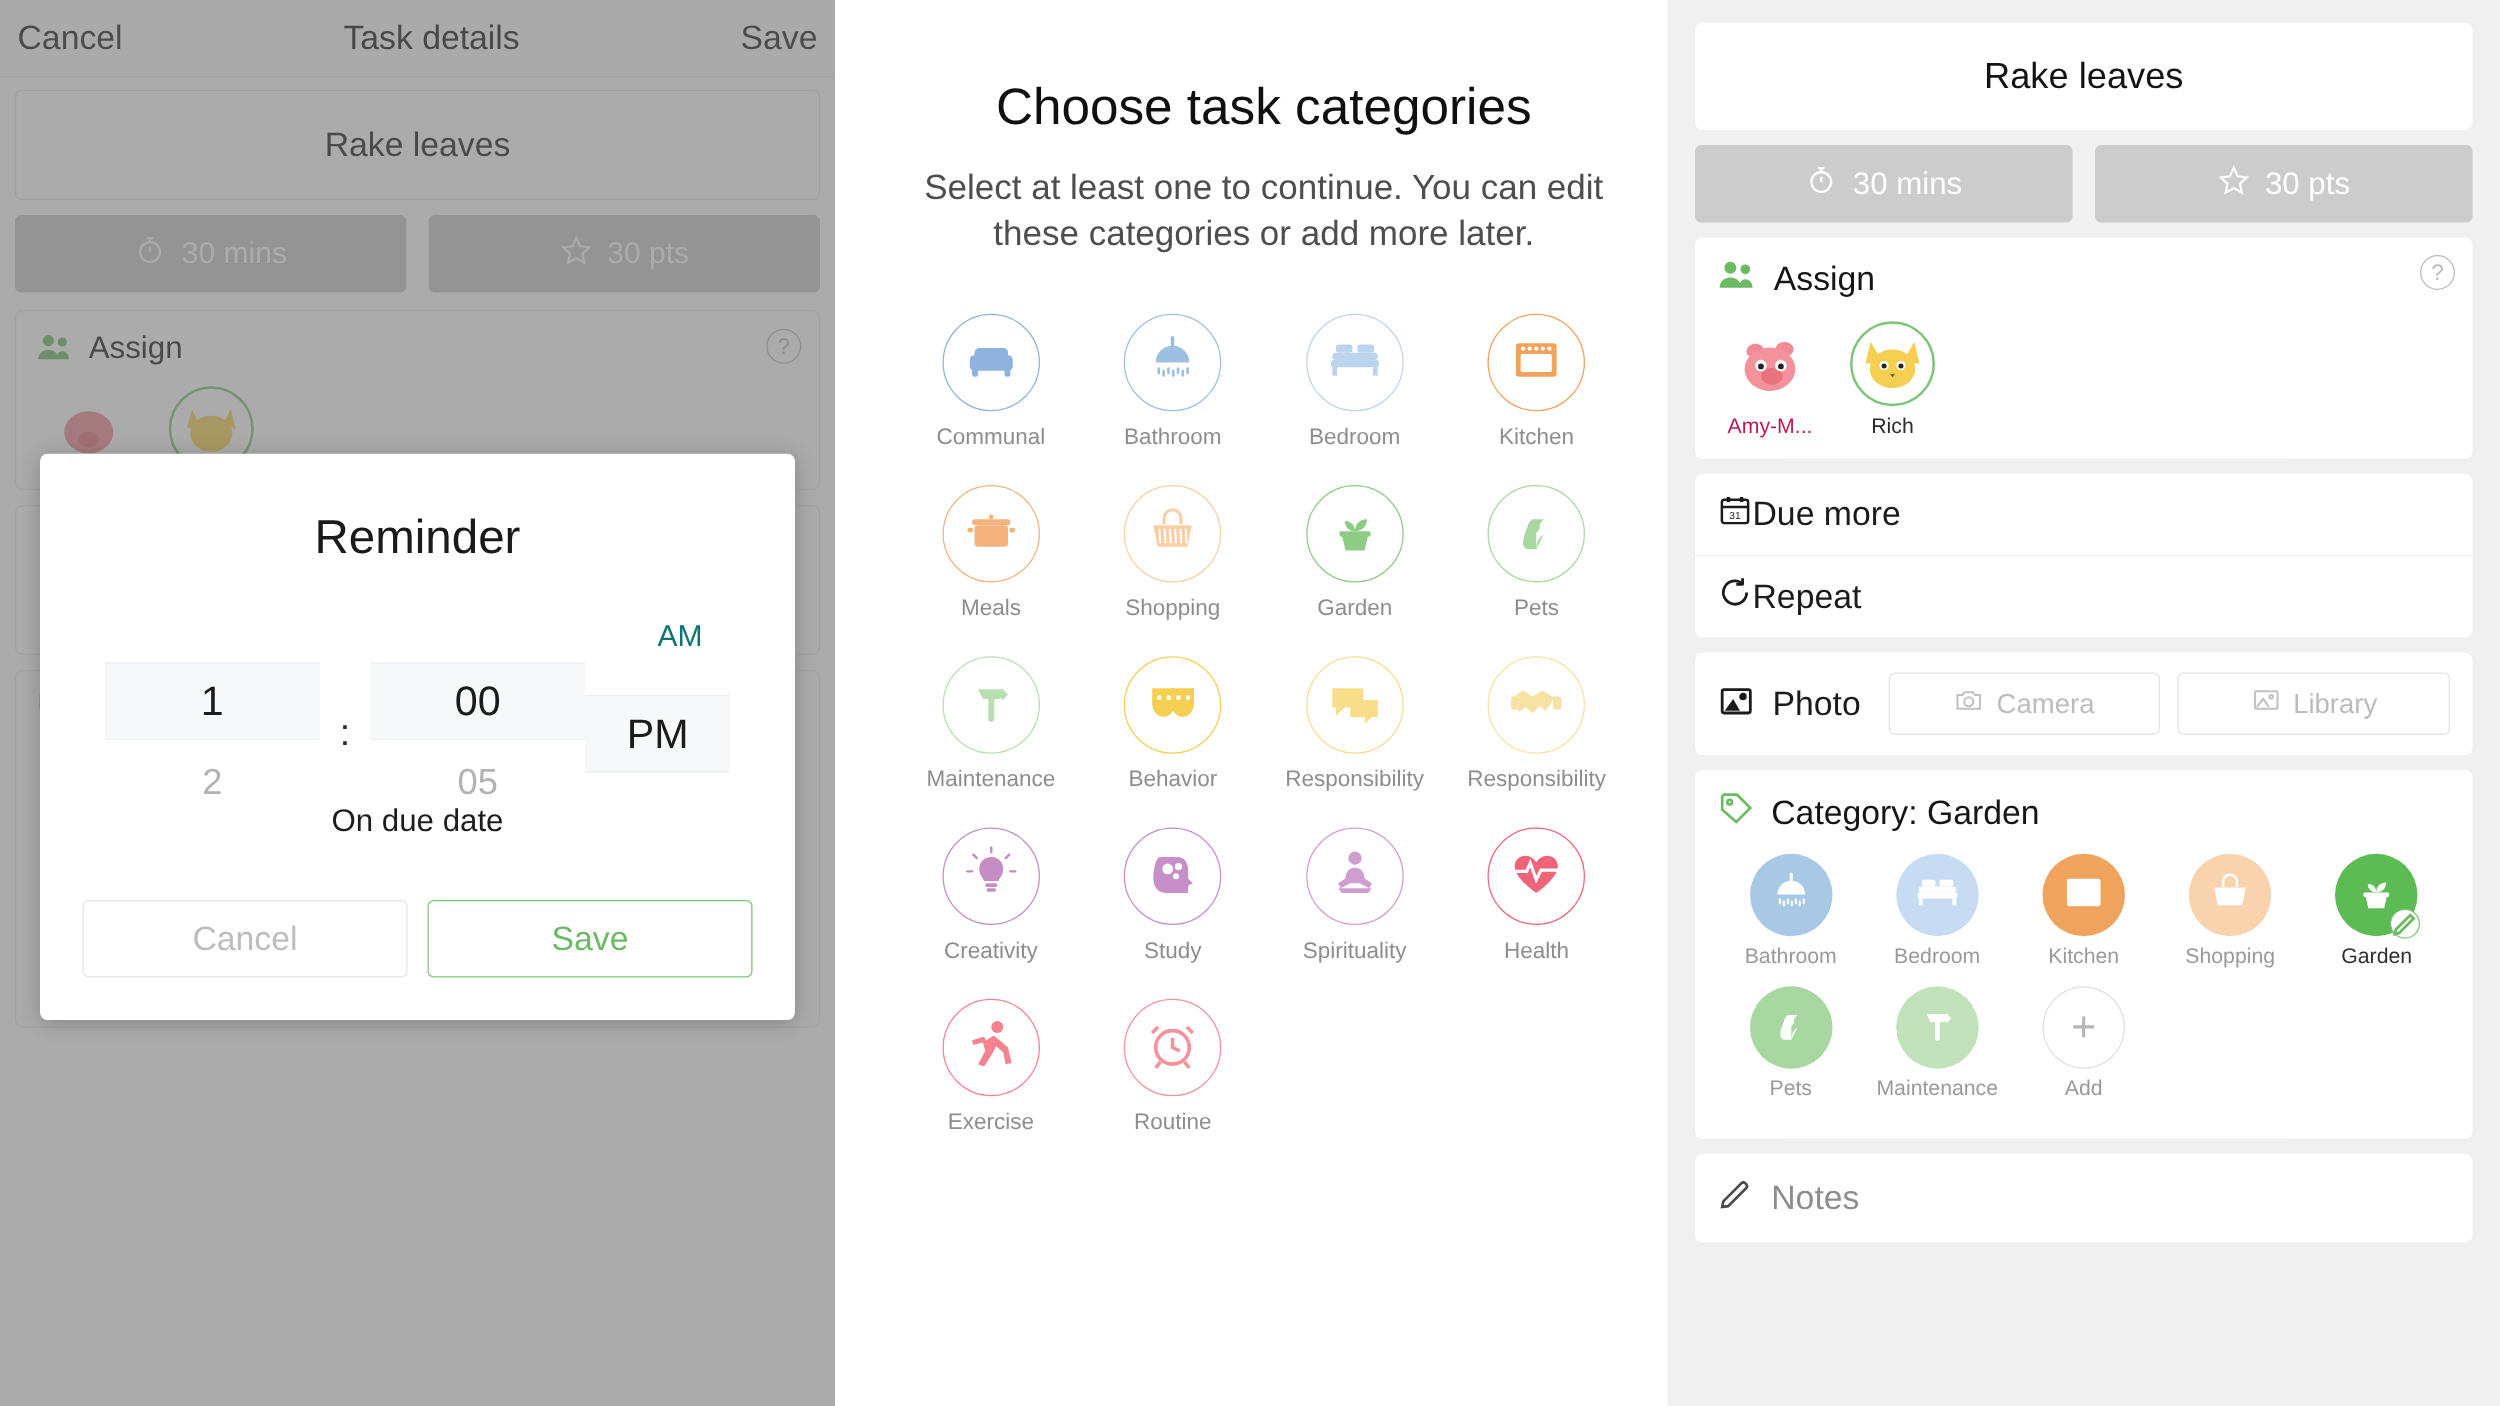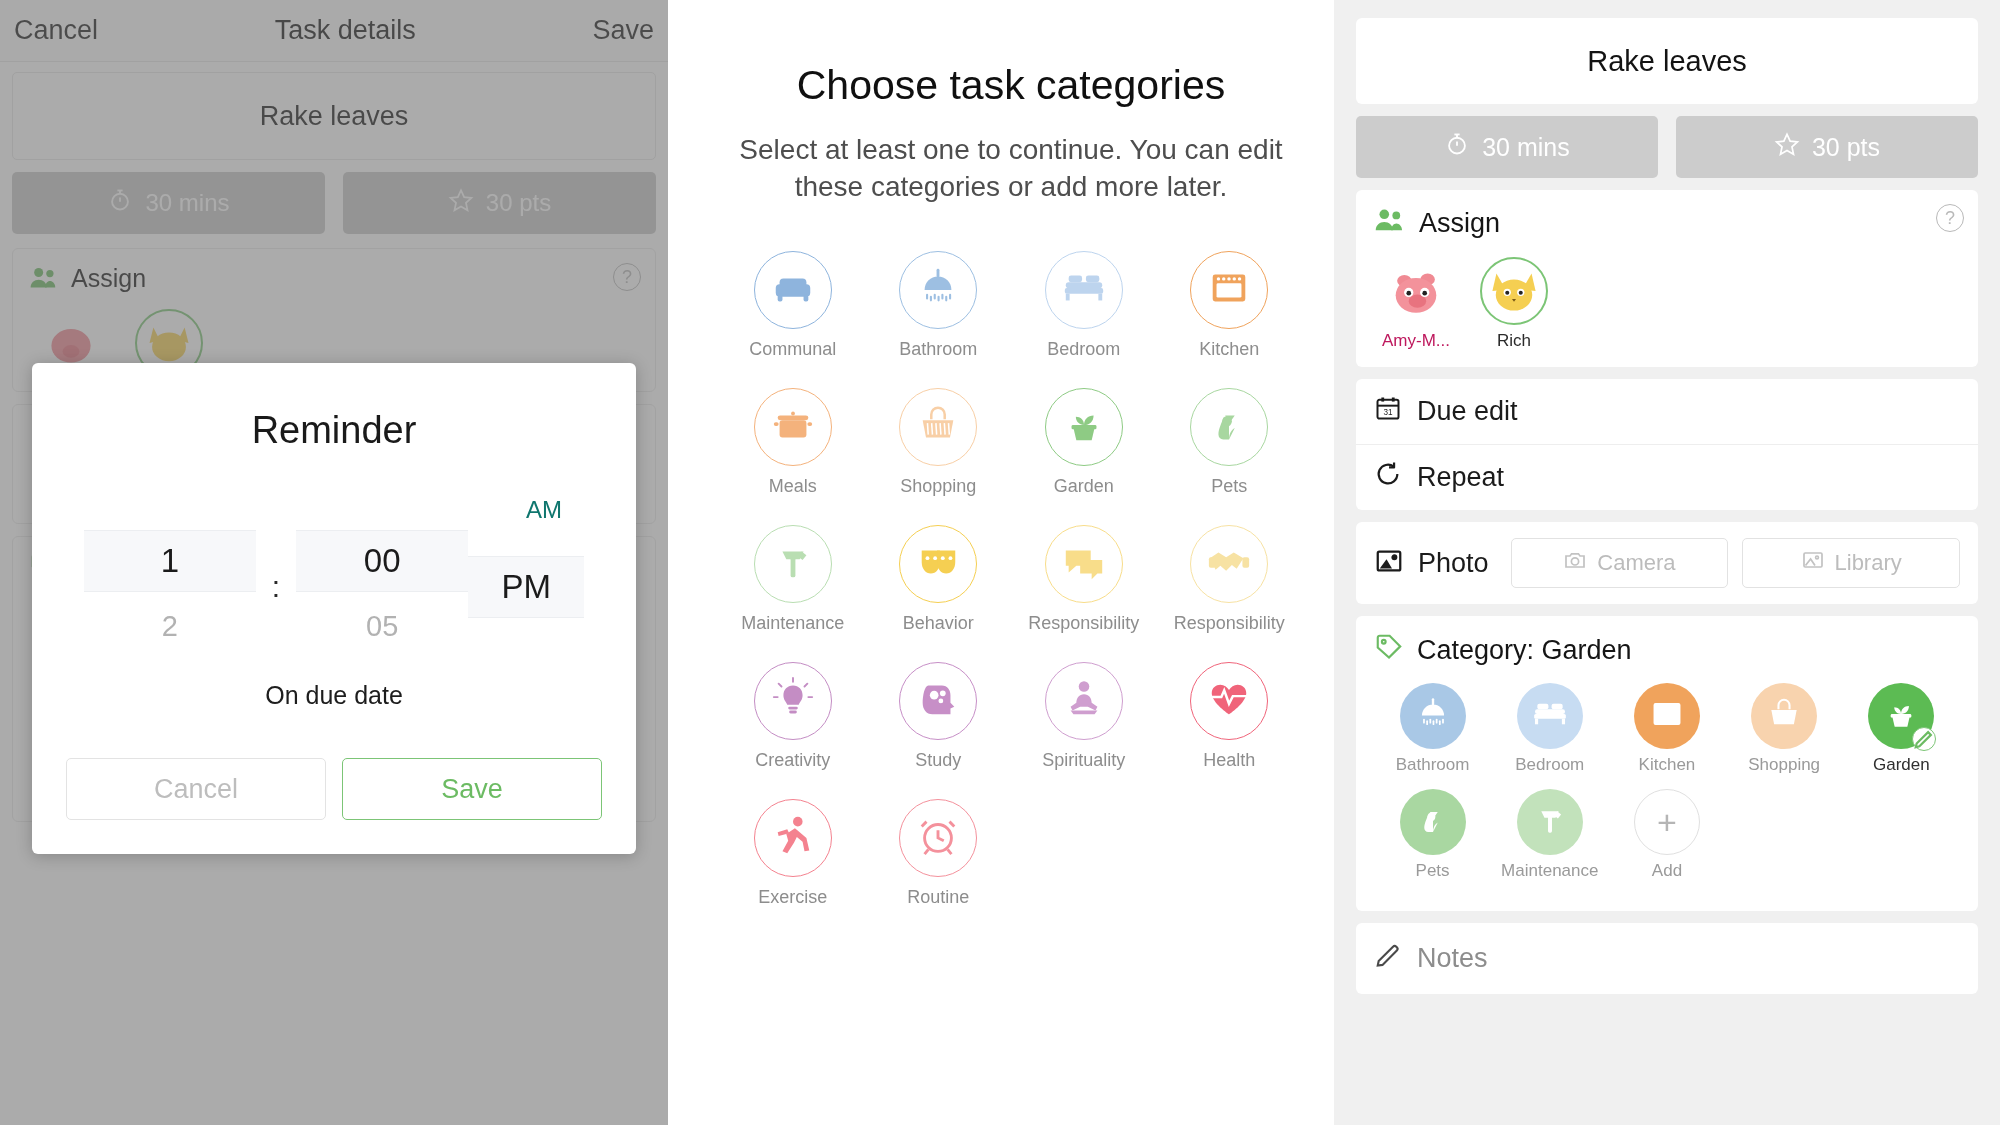--- a/index.html
+++ b/index.html
@@ -112,21 +112,21 @@
   .time-box {
     background:#f7f8fa; border-top:1px solid #eceef1; border-bottom:1px solid #eceef1;
     height: 62px; display:flex; align-items:center; justify-content:center;
     font-size: 33px; color:#1b1b1b;
   }
   .time-box.w-hour { width: 172px; }
   .time-box.w-min  { width: 172px; }
   .time-box.w-ap   { width: 116px; }
   .time-sep { font-size: 30px; color:#2a2a2a; padding: 0 16px; }
   .time-next { font-size: 29px; color:#b2b2b2; margin-top: 18px; }
-  .on-due { text-align:center; font-size: 25px; color:#1d1d1d; margin-top: 38px; }
+  .on-due { text-align:center; font-size: 25px; color:#1d1d1d; }
   .dlg-btn-row { display:flex; gap: 16px; margin-top: 48px; }
   .dlg-btn {
     flex:1; height: 62px; border-radius: 5px;
     display:flex; align-items:center; justify-content:center;
     font-size: 27px;
   }
   .dlg-btn.cancel { border:1.5px solid #e3e3e3; color:#bdbdbd; }
   .dlg-btn.save { border:1.8px solid #7cc576; color:#6cbb63; }
 
   
@@ -159,21 +159,21 @@
   }
   .rp-pills { display:flex; gap: 18px; margin-bottom: 12px; }
   .rp-pill {
     flex:1; height: 62px; border-radius:5px; background:#cccccc;
     display:flex; align-items:center; justify-content:center; gap: 12px;
     color:#fff; font-size: 25px;
   }
   .rp-pill svg { width: 26px; height: 26px; }
   .rp-pad { padding: 16px 18px; }
   .rp-head { display:flex; align-items:center; gap: 13px; font-size: 27px; color:#151515; }
-  .rp-row { display:flex; align-items:center; gap: 15px; font-size: 27px; color:#1b1b1b; padding: 15px 18px; }
+  .rp-row { display:flex; align-items:center; font-size: 27px; color:#1b1b1b; padding: 15px 18px; }
   .rp-row + .rp-row { border-top: 1px solid #eeeeee; }
   .rp-notes { display:flex; align-items:center; gap: 15px; font-size: 27px; color:#8d8d8d; padding: 18px 18px; }
 </style>
 </head>
 <body>
 
 <div class="stage">
 
   <div class="panel-left">
     <div class="pl-content">
@@ -711,21 +711,21 @@
       <div class="rp-row">
         <span>
           <svg viewBox="0 0 24 24" width="28" height="28" fill="none" stroke="#1b1b1b" stroke-width="1.7">
               <rect x="3" y="5" width="18" height="16" rx="1.6"></rect>
               <line x1="3" y1="10" x2="21" y2="10"></line>
               <line x1="7.5" y1="3" x2="7.5" y2="6.5" stroke-width="2.4"></line>
               <line x1="16.5" y1="3" x2="16.5" y2="6.5" stroke-width="2.4"></line>
               <text x="12" y="18" font-size="7" text-anchor="middle" fill="#1b1b1b" stroke="none" font-family="Liberation Sans">31</text>
             </svg>
         </span>
-        <span>Due edit</span>
+        <span>Due more</span>
       </div>
       <div class="rp-row">
         <span>
           <svg viewBox="0 0 24 24" width="28" height="28" fill="none" stroke="#1b1b1b" stroke-width="1.9">
               <path d="M20 12a8 8 0 11-3.1-6.3"></path>
               <polyline points="17.2,2.2 17.2,6.4 12.9,6.4" stroke-linejoin="round"></polyline>
             </svg>
         </span>
         <span>Repeat</span>
       </div>

